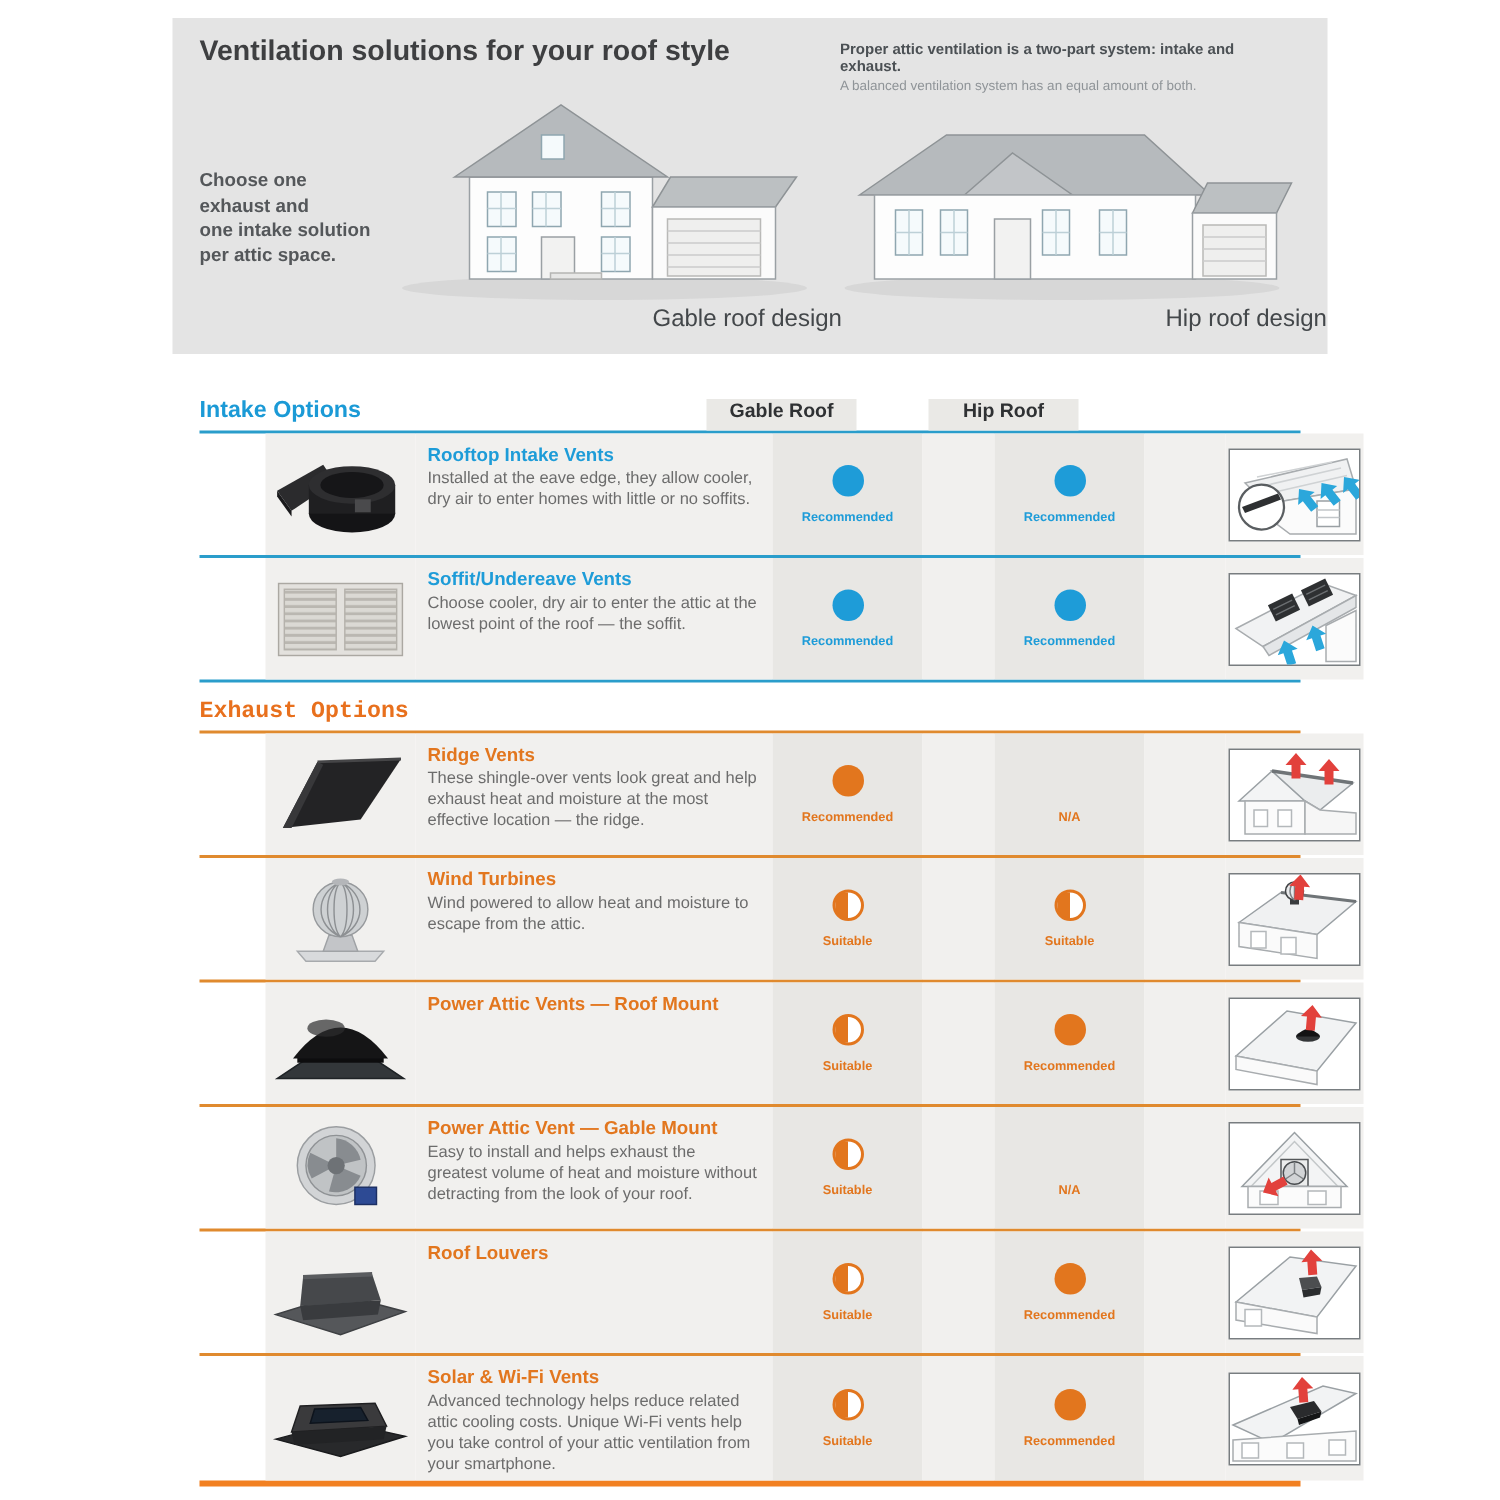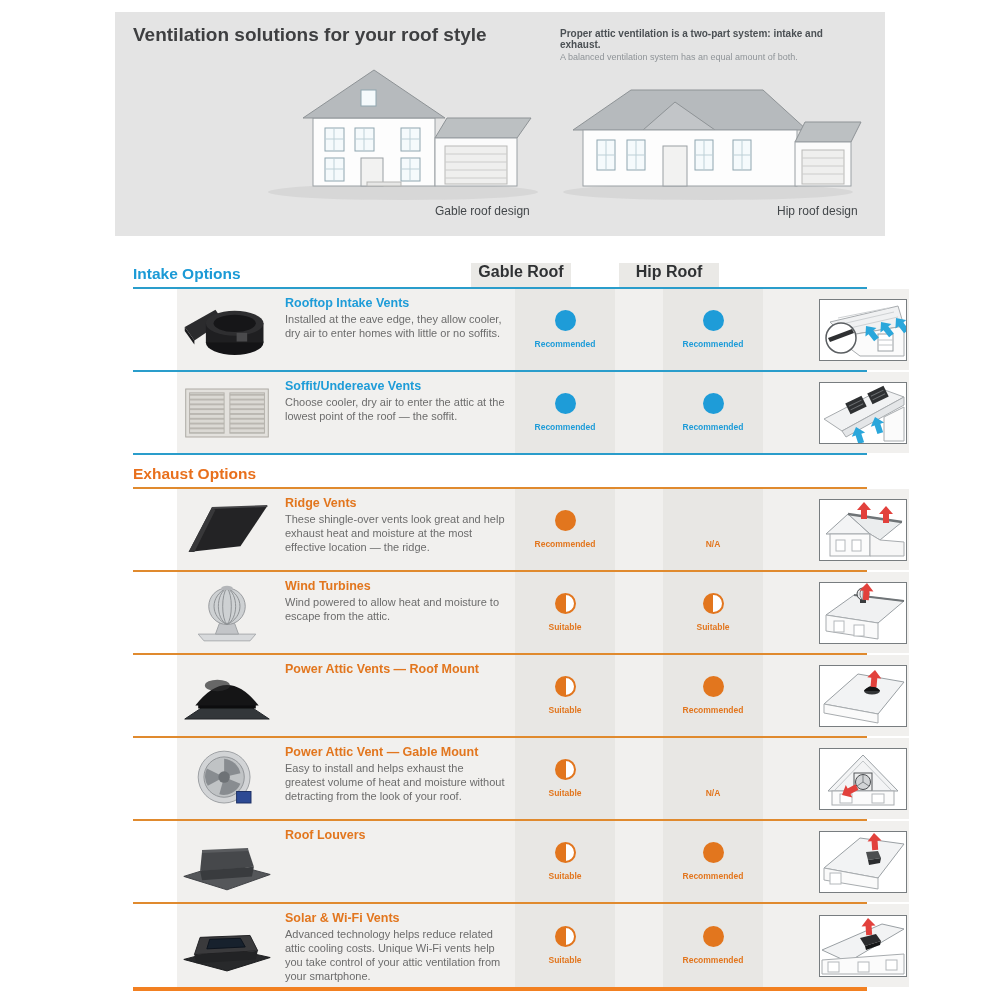--- a/index.html
+++ b/index.html
@@ -8,34 +8,34 @@
   .page{width:770px;margin:12px 0 0 115px;}
 
   
   .banner{position:relative;width:770px;height:224px;background:#e4e4e4;}
   .banner-title{position:absolute;left:18px;top:12px;font-size:19px;font-weight:bold;color:#3e3f41;}
   .banner-note{position:absolute;left:445px;top:16px;width:300px;}
   .banner-note .nb{font-size:10px;font-weight:bold;color:#4b5054;}
   .banner-note .ns{font-size:9px;color:#8f9498;margin-top:2px;}
   .choose{position:absolute;left:18px;top:100px;font-size:12.5px;font-weight:bold;color:#54575a;
           line-height:1.32;white-space:pre-line;}
-  .caption{position:absolute;top:192px;font-size:12px;color:#43474a;}
+  .caption{position:absolute;top:192px;font-size:16px;color:#43474a;}
   .cap-gable{left:320px;} .cap-hip{left:662px;text-align:right;}
   .house-gable{position:absolute;left:128px;top:42px;}
   .house-hip{position:absolute;left:428px;top:56px;}
 
   
   .table{margin:19px 18px 0;width:734px;}
   .grid{display:grid;grid-template-columns:100px 238px 100px 48px 100px 54px 92px;}
   .hrow{height:32px;align-items:flex-end;}
   .hrow .span2{grid-column:1/3;display:flex;align-items:flex-end;padding-bottom:4px;}
   .sec-title{font-size:15.5px;font-weight:bold;}
-  .blue-t{color:#1b9ad6;} .orange-t{color:#e8701d;}
+  .blue-t{color:#1b9ad6;} .orange-t{color:#e8701d;font-family:Liberation Mono, monospace;}
   .colhead{display:flex;align-items:flex-end;justify-content:center;padding-bottom:6px;
-           font-size:16px;font-weight:bold;color:#2f3133;}
+           font-size:13px;font-weight:bold;color:#2f3133;}
   .strip-h{background:#eae9e6;}
   .sep{height:2px;}
   .sep.b{background:#2a9dcb;} .sep.o{background:#e08a2e;}
   .sep.bottom{height:4px;background:#f28021;}
 
   .row{min-height:81px;padding-left:44px;}
   .row .cell{background:#f1f0ee;}
   .row .cell.strip{background:#e8e7e4;}
   .row.blue{--accent:#1e9cd8;}
   .row.orange{--accent:#e2761e;}
@@ -57,20 +57,24 @@
 <body>
 
 <div class="page">
 
   <div class="banner">
     <div class="banner-title">Ventilation solutions for your roof style</div>
     <div class="banner-note">
       <div class="nb">Proper attic ventilation is a two-part system: intake and exhaust.</div>
       <div class="ns">A balanced ventilation system has an equal amount of both.</div>
     </div>
+    <div class="choose">Choose one
+exhaust and
+one intake solution
+per attic space.</div>
 
     <svg class="house-gable" width="310" height="150" viewBox="0 0 310 150">
       <ellipse cx="160" cy="138" rx="135" ry="8" fill="#d7d7d7"></ellipse>
       <rect x="70" y="64" width="122" height="68" fill="#fdfdfd" stroke="#9aa0a4"></rect>
       <polygon points="60,64 131,16 202,64" fill="#b6babd" stroke="#8e9396"></polygon>
       <polygon points="192,84 204,64 288,64 274,84" fill="#bcc0c2" stroke="#8e9396"></polygon>
       <rect x="192" y="84" width="82" height="48" fill="#fbfbfb" stroke="#9aa0a4"></rect>
       <rect x="202" y="92" width="62" height="38" fill="#efefee" stroke="#b9b9b7"></rect>
       <path d="M202 100 h62 M202 108 h62 M202 116 h62 M202 124 h62" stroke="#cccccb" fill="none"></path>
       <g fill="#f5fafc" stroke="#8fa6b0">

